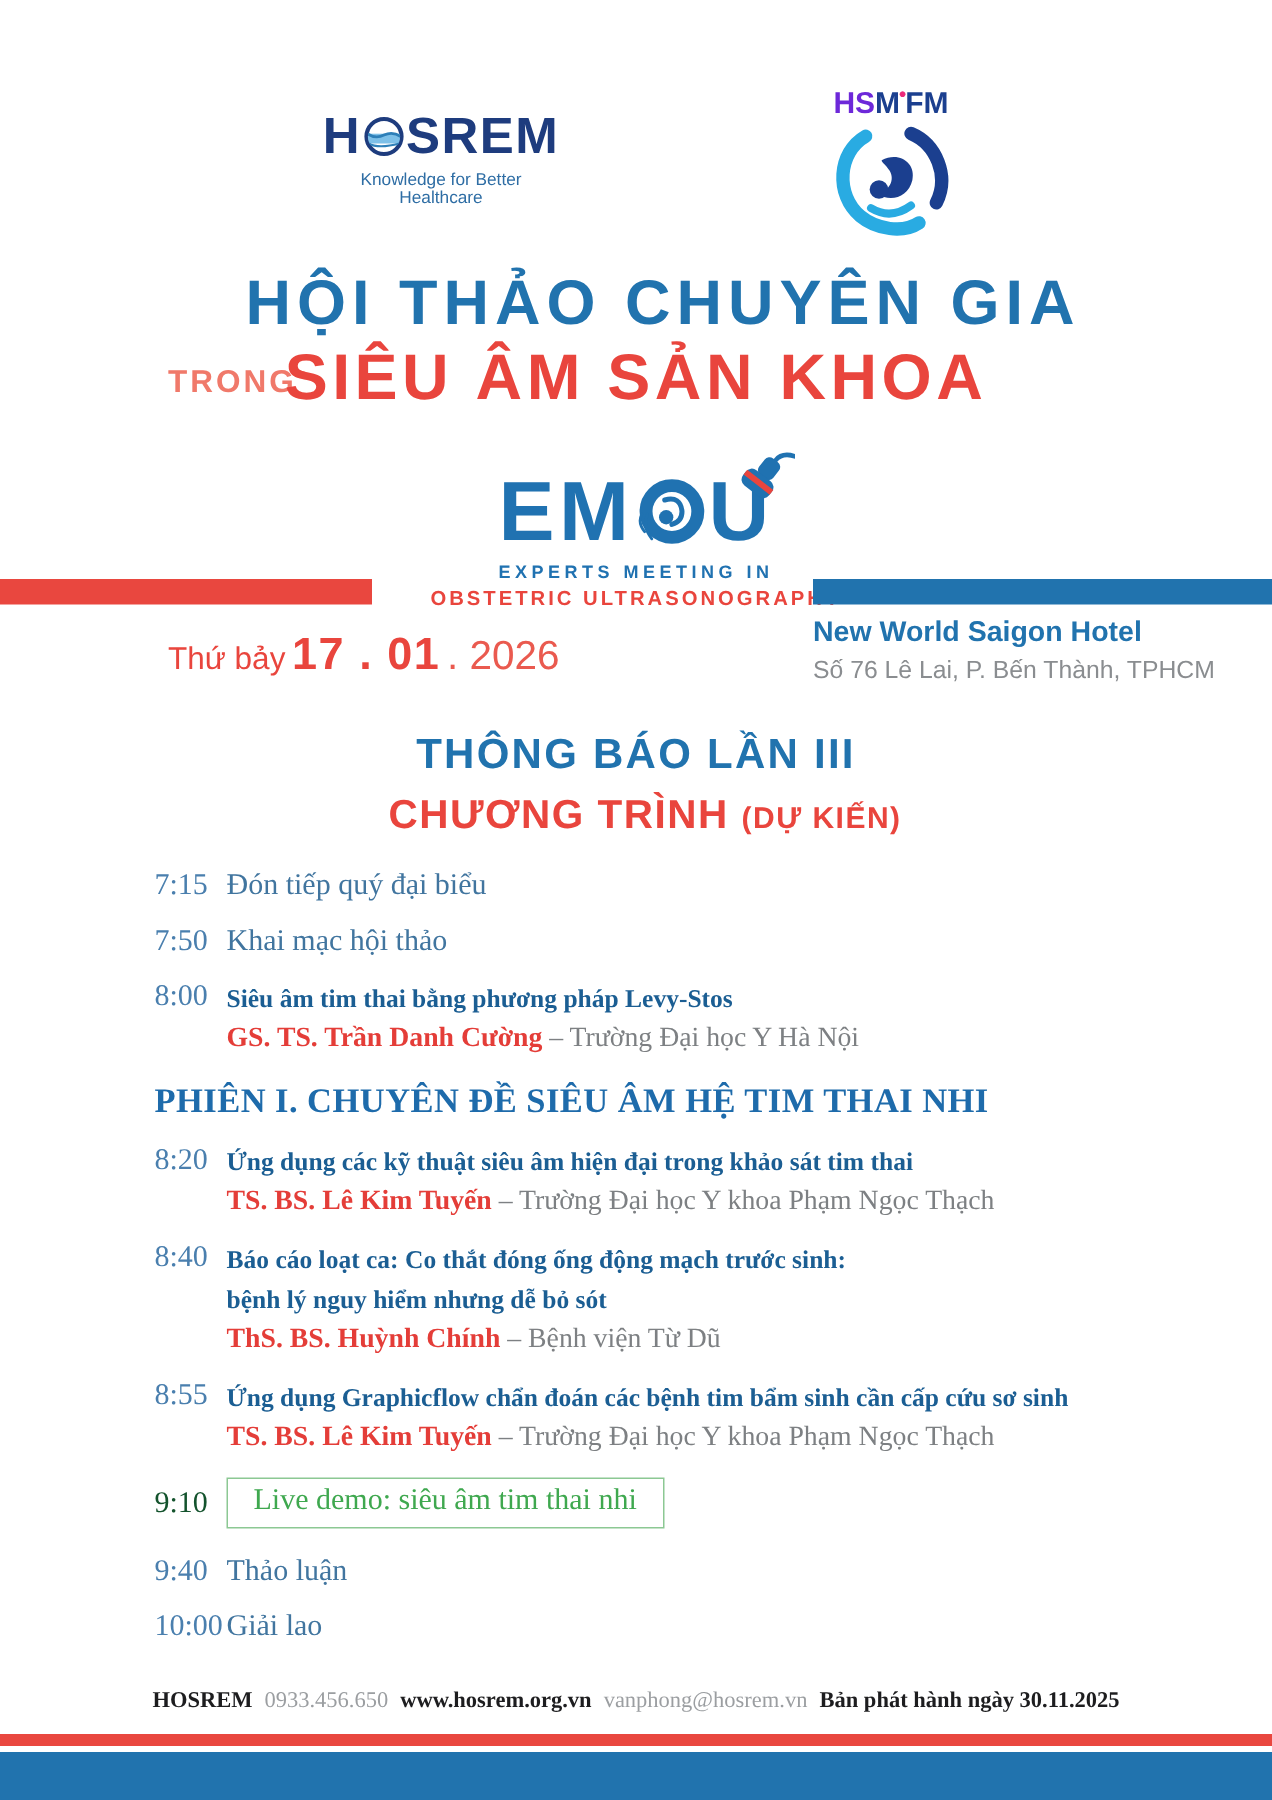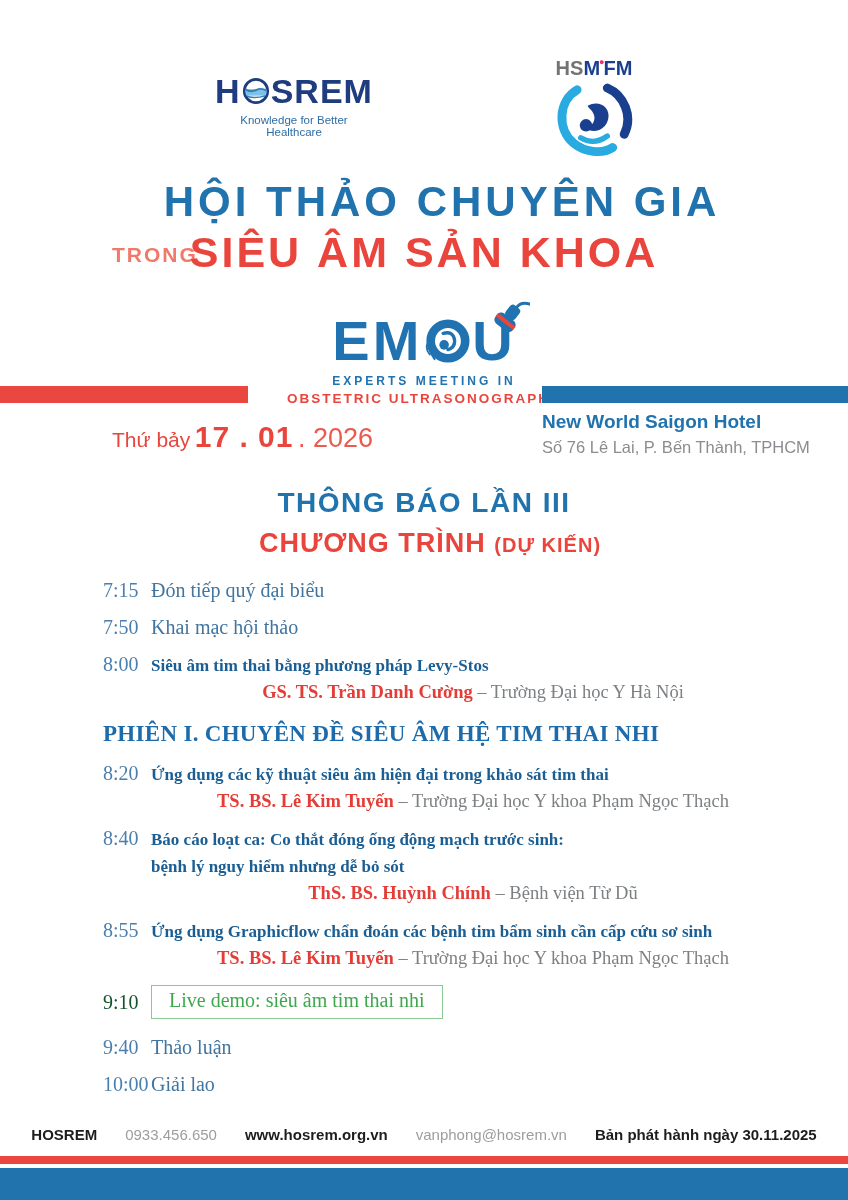--- a/index.html
+++ b/index.html
@@ -13,21 +13,21 @@
   .hosrem-word svg{margin:0 1px;}
   .hosrem-tag{margin-top:6px;font-size:11.5px;color:#2e6da4;}
 
   .vago{position:absolute;left:398px;top:46px;width:104px;text-align:center;}
   .vago-name{font-weight:700;font-size:16px;color:#1a4f9c;letter-spacing:2px;margin-top:-2px;}
   .vago-cap{font-size:7.5px;color:#2e86c1;letter-spacing:.5px;margin-top:3px;}
   .vago-div{width:78px;height:1px;background:#2e86c1;margin:3px auto;}
 
   .hsmfm{position:absolute;left:538px;top:52px;width:112px;text-align:center;}
   .hsmfm-word{font-weight:800;font-size:20px;letter-spacing:0;line-height:20px;}
-  .hsmfm-word .lt{color:#737373;}
+  .hsmfm-word .lt{color:#6d28d9;}
   .hsmfm-word .dk{color:#1b3f8f;}
   .hsmfm-word .dot{color:#ec2a7a;font-size:9px;vertical-align:10px;margin:0 -1px;}
 
   
   .title1{position:absolute;top:178px;left:0;right:0;text-align:center;
           font-size:42px;font-weight:600;letter-spacing:4px;color:#2173ae;padding-left:36px;}
   .trong{position:absolute;top:243px;left:112px;font-size:21px;font-weight:600;
          letter-spacing:2px;color:#f0796a;}
   .title2{position:absolute;top:228px;left:0;right:0;text-align:center;
           font-size:43px;font-weight:700;letter-spacing:3px;color:#e9453d;}
@@ -61,32 +61,32 @@
 
   
   .schedule{position:absolute;left:103px;top:578px;width:692px;
             font-family:"Liberation Serif","DejaVu Serif",serif;}
   .s-row{display:flex;margin-bottom:12px;}
   .s-time{flex:0 0 48px;width:48px;font-size:20px;color:#4a7fae;line-height:24px;}
   .s-body{flex:1;}
   .r-plain{margin-bottom:13px;}
   .r-plain .s-title{font-size:20px;color:#41759f;line-height:24px;}
   .r-talk .s-title{font-size:17px;font-weight:700;color:#1b5e93;line-height:27px;white-space:pre-line;}
-  .s-speaker-line{margin-top:1px;font-size:18.5px;line-height:25px;text-align:center;}
+  .s-speaker-line{margin-top:1px;font-size:18.5px;line-height:25px;}
   .s-speaker{font-weight:700;color:#e43d38;}
   .s-affil{color:#7d8083;}
   .s-heading{font-size:23px;font-weight:700;color:#1e6bab;margin:16px 0 14px;letter-spacing:.3px;}
   .r-live{margin:14px 0 16px;align-items:center;}
   .r-live .s-time{color:#14532d;}
   .s-live-box{display:inline-block;border:1.5px solid #8cc893;padding:3px 17px 6px;
               font-size:20px;font-weight:400;color:#3fa84f;}
 
   
   .footer{position:absolute;top:1126px;left:0;right:0;display:flex;justify-content:center;
-          gap:28px;font-size:15px;white-space:nowrap;}
+          gap:8px;font-size:15px;white-space:nowrap;font-family:Liberation Serif, serif;}
   .f-bold{font-weight:700;color:#1d1d1f;}
   .f-gray{color:#9b9ea1;}
   .stripe-red{position:absolute;left:0;top:1156px;width:848px;height:8px;background:#e9473f;}
   .stripe-blue{position:absolute;left:0;top:1168px;width:848px;height:32px;background:#2173ae;}
 </style>
 </head>
 <body>
 
 <div class="page">
 

